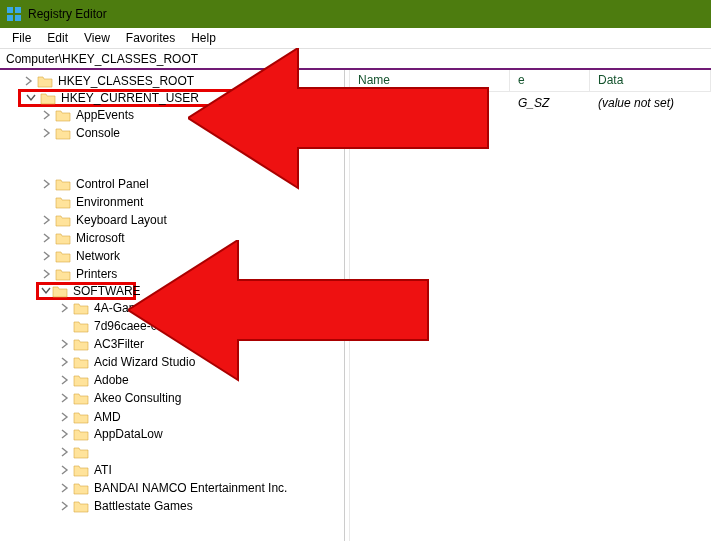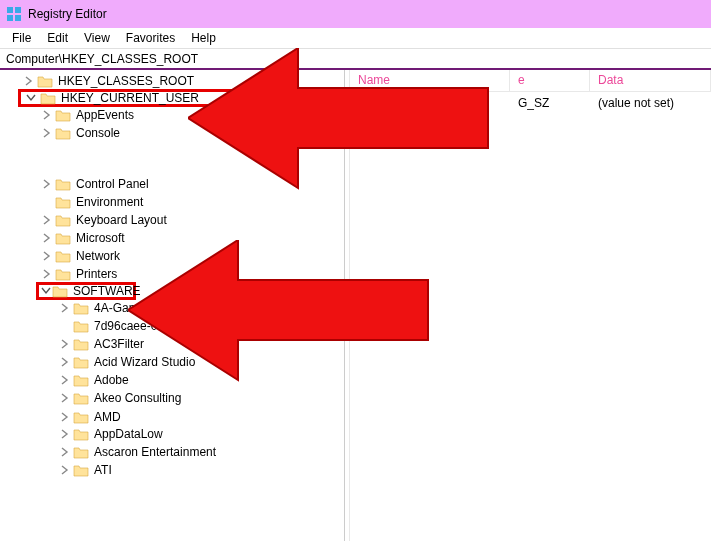--- a/index.html
+++ b/index.html
@@ -11,21 +11,21 @@
     width: 711px;
     height: 541px;
     overflow: hidden;
     position: relative;
   }
   .titlebar {
     height: 28px;
     display: flex;
     align-items: center;
     padding: 0 6px;
-    background: #f0abfc;
+    background: #4d7c0f;
   }
   .titlebar .app-icon {
     width: 16px; height: 16px;
     margin-right: 6px;
     display: inline-flex;
     align-items: center; justify-content: center;
   }
   .titlebar .title-text { color: #000; }
   .menubar {
     height: 20px;
@@ -77,28 +77,29 @@
     background: #fff;
   }
   .list-header {
     display: flex;
     height: 22px;
     border-bottom: 1px solid #e8e8e8;
   }
   .list-header .col {
     padding: 3px 8px;
     border-right: 1px solid #e8e8e8;
-    color: #ec4899;
+    color: #14532d;
   }
   .list-row {
     display: flex;
     padding: 2px 0;
   }
   .list-row .cell {
     padding: 2px 8px;
+    font-style: italic;
   }
   .tree {
     padding: 2px 0 2px 2px;
   }
   .node {
     display: flex;
     align-items: center;
     height: 18px;
     white-space: nowrap;
   }
@@ -379,32 +380,53 @@
           </div>
           <div class="node" style="padding-left: 54px;">
             <span class="expander">
               <svg width="10" height="10" viewBox="0 0 10 10">
                 <path d="M3 1 L8 5 L3 9" fill="none" stroke="#888" stroke-width="1.4"></path>
               </svg>
             </span>
             <span class="folder-icon"><svg width="16" height="16" viewBox="0 0 16 16">
                 <path d="M1 4 h5 l1 2 h8 v8 h-14 z" fill="#ffe39b" stroke="#d9a941" stroke-width="0.6"></path>
               </svg></span>
-            <span class="label">Ascaron Entertainment</span>
           </div>
           <div class="node" style="padding-left: 54px;">
             <span class="expander">
               <svg width="10" height="10" viewBox="0 0 10 10">
                 <path d="M3 1 L8 5 L3 9" fill="none" stroke="#888" stroke-width="1.4"></path>
               </svg>
             </span>
             <span class="folder-icon"><svg width="16" height="16" viewBox="0 0 16 16">
                 <path d="M1 4 h5 l1 2 h8 v8 h-14 z" fill="#ffe39b" stroke="#d9a941" stroke-width="0.6"></path>
               </svg></span>
             <span class="label">ATI</span>
+          </div>
+          <div class="node" style="padding-left: 54px;">
+            <span class="expander">
+              <svg width="10" height="10" viewBox="0 0 10 10">
+                <path d="M3 1 L8 5 L3 9" fill="none" stroke="#888" stroke-width="1.4"></path>
+              </svg>
+            </span>
+            <span class="folder-icon"><svg width="16" height="16" viewBox="0 0 16 16">
+                <path d="M1 4 h5 l1 2 h8 v8 h-14 z" fill="#ffe39b" stroke="#d9a941" stroke-width="0.6"></path>
+              </svg></span>
+            <span class="label">BANDAI NAMCO Entertainment Inc.</span>
+          </div>
+          <div class="node" style="padding-left: 54px;">
+            <span class="expander">
+              <svg width="10" height="10" viewBox="0 0 10 10">
+                <path d="M3 1 L8 5 L3 9" fill="none" stroke="#888" stroke-width="1.4"></path>
+              </svg>
+            </span>
+            <span class="folder-icon"><svg width="16" height="16" viewBox="0 0 16 16">
+                <path d="M1 4 h5 l1 2 h8 v8 h-14 z" fill="#ffe39b" stroke="#d9a941" stroke-width="0.6"></path>
+              </svg></span>
+            <span class="label">Battlestate Games</span>
           </div>
         </div>
     </div>
   </div>
 
   <div class="splitter"></div>
 
   <div class="list-pane">
     <div class="list-header">
       <div class="col col-name"><span>Name</span></div>

